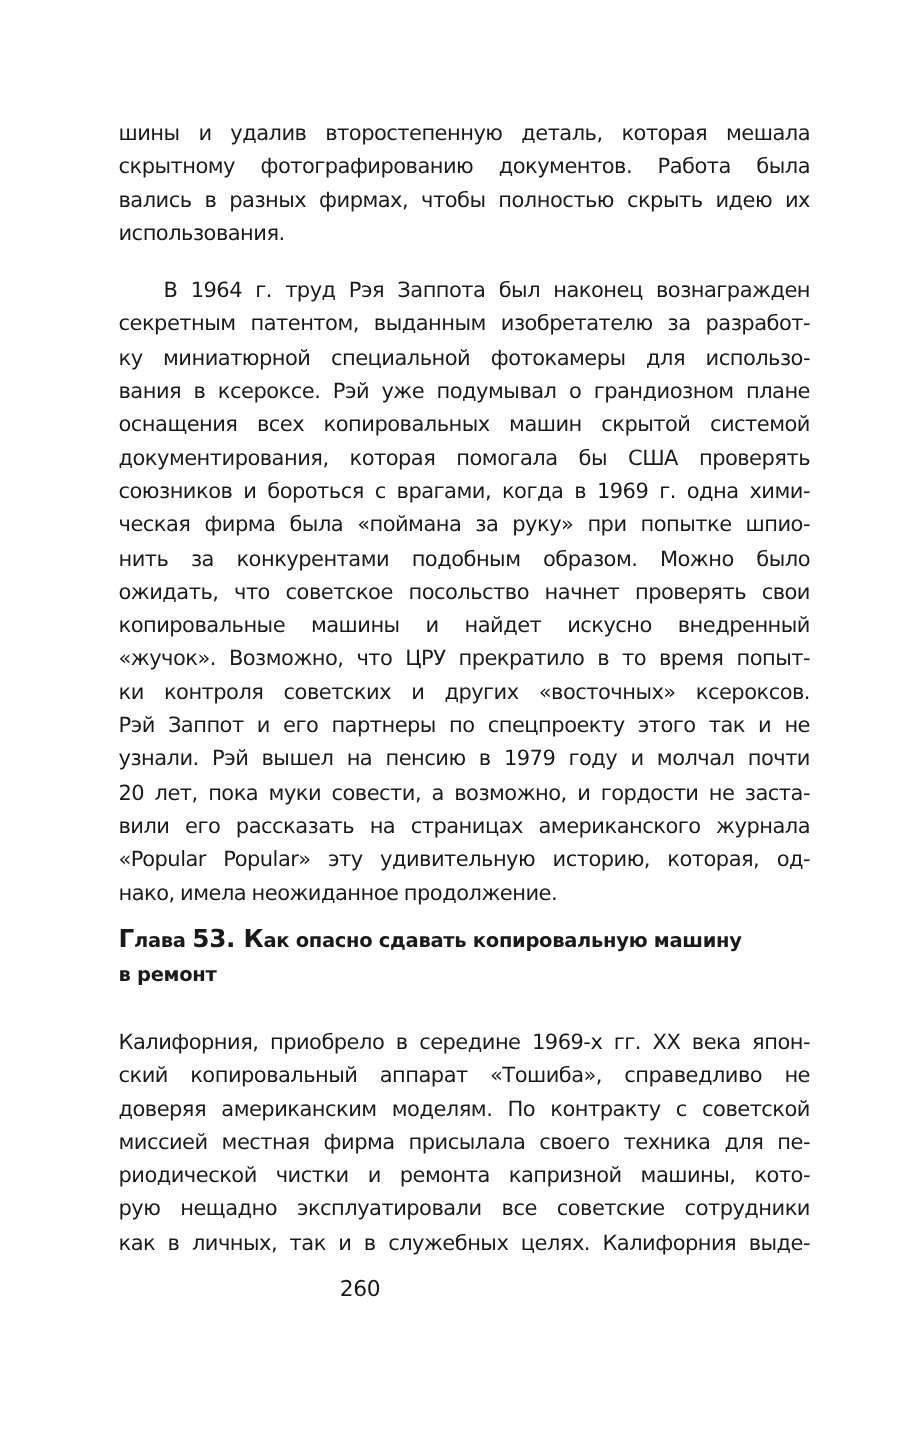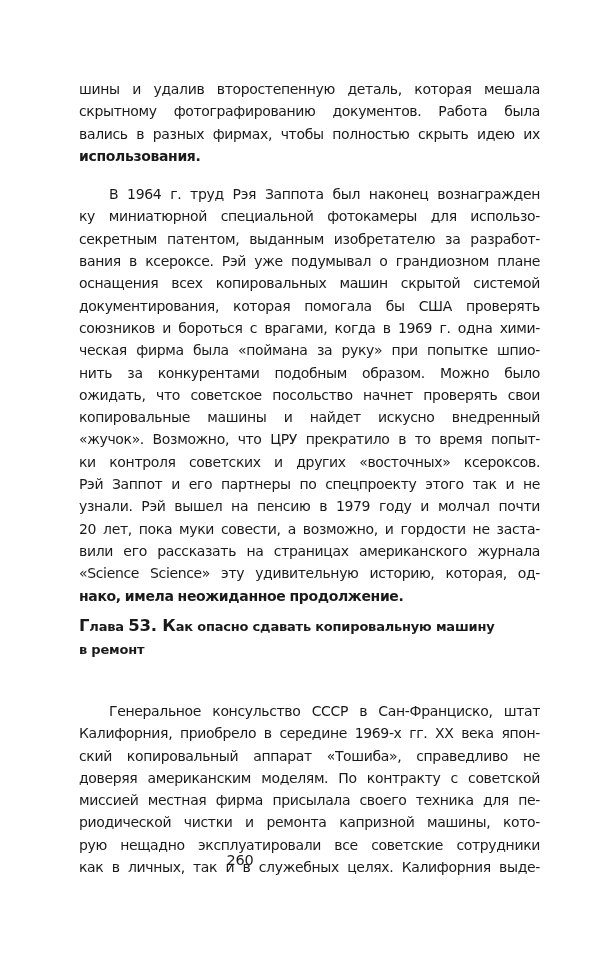--- a/index.html
+++ b/index.html
@@ -3,70 +3,69 @@
 <meta charset="utf-8">
 <style>
   html, body { margin: 0; padding: 0; background: #ffffff; }
   body { width: 600px; height: 970px; position: relative; overflow: hidden;
          font-family: "DejaVu Sans", sans-serif; color: #1a1a1a; }
   .page { position: absolute; left: 79px; top: 78px; width: 461px; }
   .para { margin: 0; font-size: 14px; line-height: 22.3px;
           text-align: justify; text-align-last: left; letter-spacing: -0.35px;
           word-spacing: -0.5px; }
   .line { display: block; text-align: justify; text-align-last: justify; white-space: nowrap; }
-  .line.last { text-align-last: left; font-weight: bold; }
+  .line.last { text-align-last: left; }
   .line.first-indent { padding-left: 30px; margin-top: 16px; }
   .chapter { position: absolute; left: 79px; width: 461px; top: 614px; text-align: left;
              font-weight: bold; font-size: 13px; line-height: 23px; letter-spacing: -0.2px; }
   .chapter .big { font-size: 16.5px; }
   .sec2 { position: absolute; left: 79px; top: 684px; width: 461px; }
   .pagenum { position: absolute; left: 0; width: 480px; top: 852px; text-align: center;
              font-size: 14.5px; letter-spacing: -0.2px; }
 </style>
 </head>
 <body>
 
 <div class="page">
   <p class="para">
     <span class="line">шины и удалив второстепенную деталь, которая мешала</span>
     <span class="line">скрытному фотографированию документов. Работа была</span>
     <span class="line">вались в разных фирмах, чтобы полностью скрыть идею их</span>
     <span class="line last">использования.</span>
   </p>
   <p class="para">
     <span class="line first-indent">В 1964 г. труд Рэя Заппота был наконец вознагражден</span>
+    <span class="line">секретным патентом, выданным изобретателю за разработ-</span>
     <span class="line">ку миниатюрной специальной фотокамеры для использо-</span>
-    <span class="line">секретным патентом, выданным изобретателю за разработ-</span>
     <span class="line">вания в ксероксе. Рэй уже подумывал о грандиозном плане</span>
     <span class="line">оснащения всех копировальных машин скрытой системой</span>
     <span class="line">документирования, которая помогала бы США проверять</span>
     <span class="line">союзников и бороться с врагами, когда в 1969 г. одна хими-</span>
     <span class="line">ческая фирма была «поймана за руку» при попытке шпио-</span>
     <span class="line">нить за конкурентами подобным образом. Можно было</span>
     <span class="line">ожидать, что советское посольство начнет проверять свои</span>
     <span class="line">копировальные машины и найдет искусно внедренный</span>
     <span class="line">«жучок». Возможно, что ЦРУ прекратило в то время попыт-</span>
     <span class="line">ки контроля советских и других «восточных» ксероксов.</span>
     <span class="line">Рэй Заппот и его партнеры по спецпроекту этого так и не</span>
     <span class="line">узнали. Рэй вышел на пенсию в 1979 году и молчал почти</span>
     <span class="line">20 лет, пока муки совести, а возможно, и гордости не заста-</span>
     <span class="line">вили его рассказать на страницах американского журнала</span>
-    <span class="line">«Science Science» эту удивительную историю, которая, од-</span>
+    <span class="line">«Popular Popular» эту удивительную историю, которая, од-</span>
     <span class="line last">нако, имела неожиданное продолжение.</span>
   </p>
 </div>
 
 <div class="chapter">
   <div><span class="big">Г</span><span>лава </span><span class="big">53. К</span><span>ак опасно сдавать копировальную машину</span></div>
   <div>в ремонт</div>
 </div>
 
 <div class="sec2">
   <p class="para">
-    <span class="line first-indent">Генеральное консульство СССР в Сан-Франциско, штат</span>
     <span class="line">Калифорния, приобрело в середине 1969-х гг. XX века япон-</span>
     <span class="line">ский копировальный аппарат «Тошиба», справедливо не</span>
     <span class="line">доверяя американским моделям. По контракту с советской</span>
     <span class="line">миссией местная фирма присылала своего техника для пе-</span>
     <span class="line">риодической чистки и ремонта капризной машины, кото-</span>
     <span class="line">рую нещадно эксплуатировали все советские сотрудники</span>
     <span class="line">как в личных, так и в служебных целях. Калифорния выде-</span>
   </p>
 </div>
 

